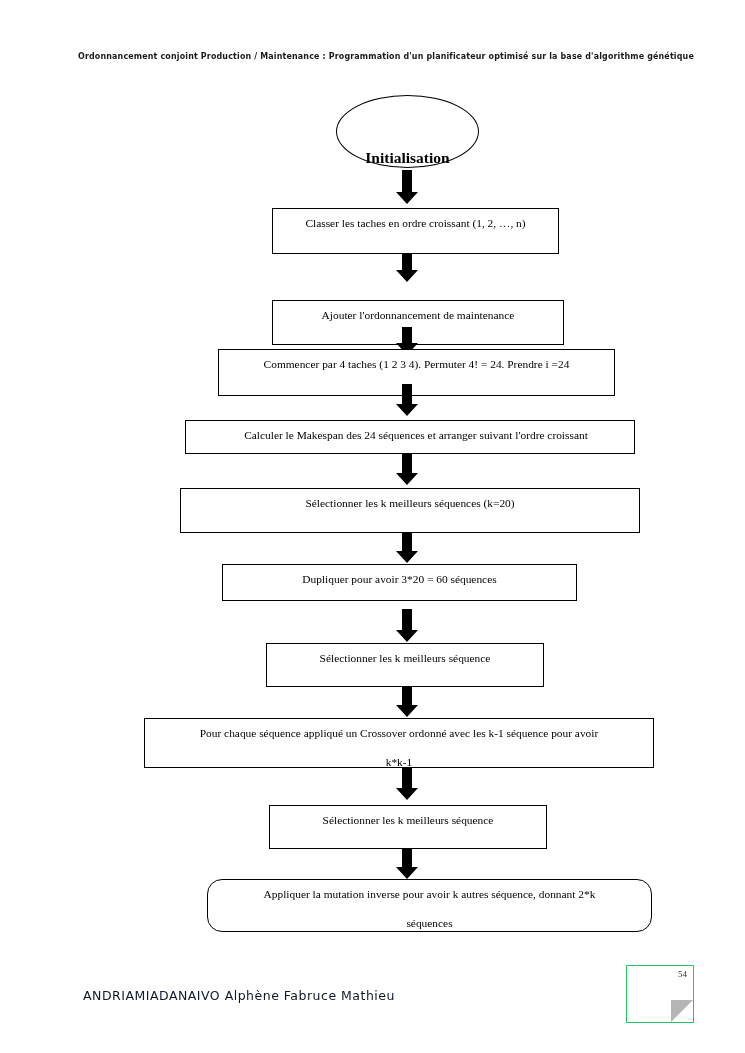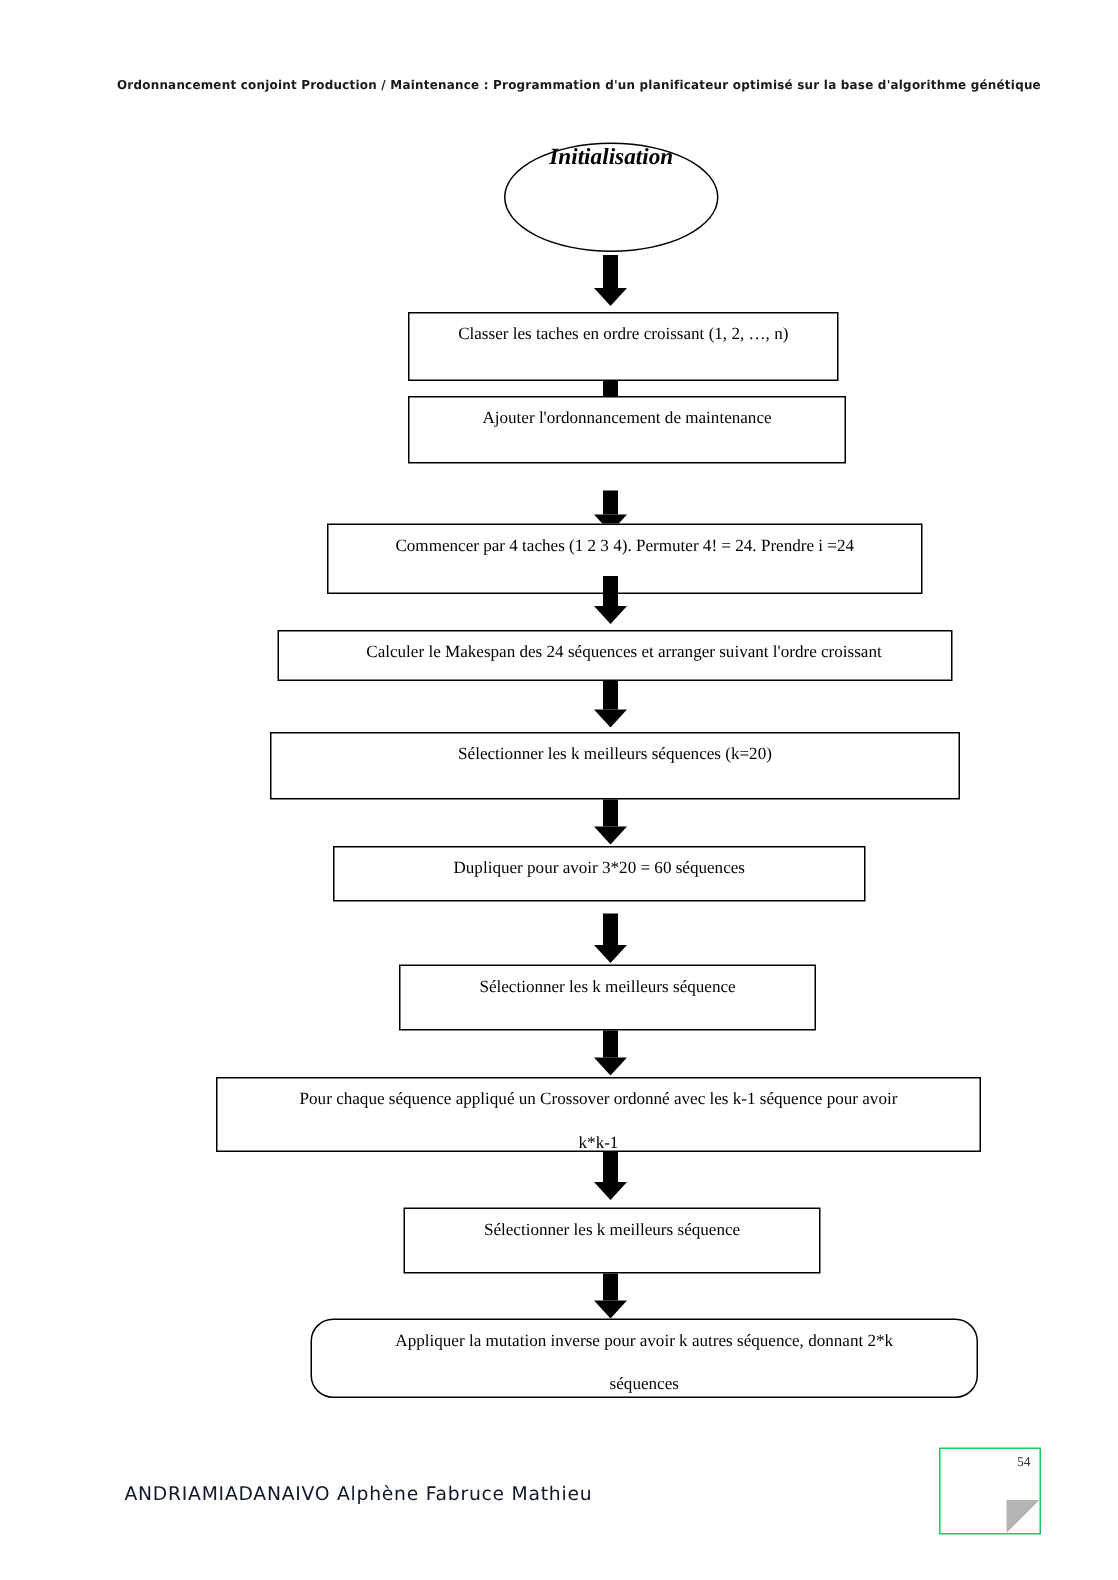--- a/index.html
+++ b/index.html
@@ -33,23 +33,22 @@
   }
 
   
   .node-ellipse {
     position: absolute;
     border: 1.4px solid #000000;
     border-radius: 50%;
     background: #ffffff;
     box-sizing: border-box;
     display: flex;
-    align-items: flex-start;
+    align-items: flex-end;
     justify-content: center;
-    font-style: italic;
   }
   .node-ellipse .node-text {
     font-size: 15.5px;
     font-weight: bold;
     color: #000000;
     font-family: "Liberation Serif", "DejaVu Serif", serif;
   }
 
   .node-box {
     position: absolute;
@@ -153,21 +152,21 @@
 
   <div class="node-box" style="left:272px; top:208px; width:287px; height:46px;">
     <div class="node-text">Classer les taches en ordre croissant (1, 2, …, n)</div>
   </div>
 
   <div class="arrow" style="left:396px; top:254px; height:28px;">
     <div class="shaft" style="height:16px;"></div>
     <div class="head"></div>
   </div>
 
-  <div class="node-box" style="left:272px; top:264px; width:292px; height:45px;">
+  <div class="node-box" style="left:272px; top:300px; width:292px; height:45px;">
     <div class="node-text">Ajouter l'ordonnancement de maintenance</div>
   </div>
 
   <div class="arrow" style="left:396px; top:327px; height:28px;">
     <div class="shaft" style="height:16px;"></div>
     <div class="head"></div>
   </div>
 
   <div class="node-box" style="left:218px; top:349px; width:397px; height:47px;">
     <div class="node-text">Commencer par 4 taches (1 2 3 4). Permuter 4! = 24. Prendre i =24</div>

